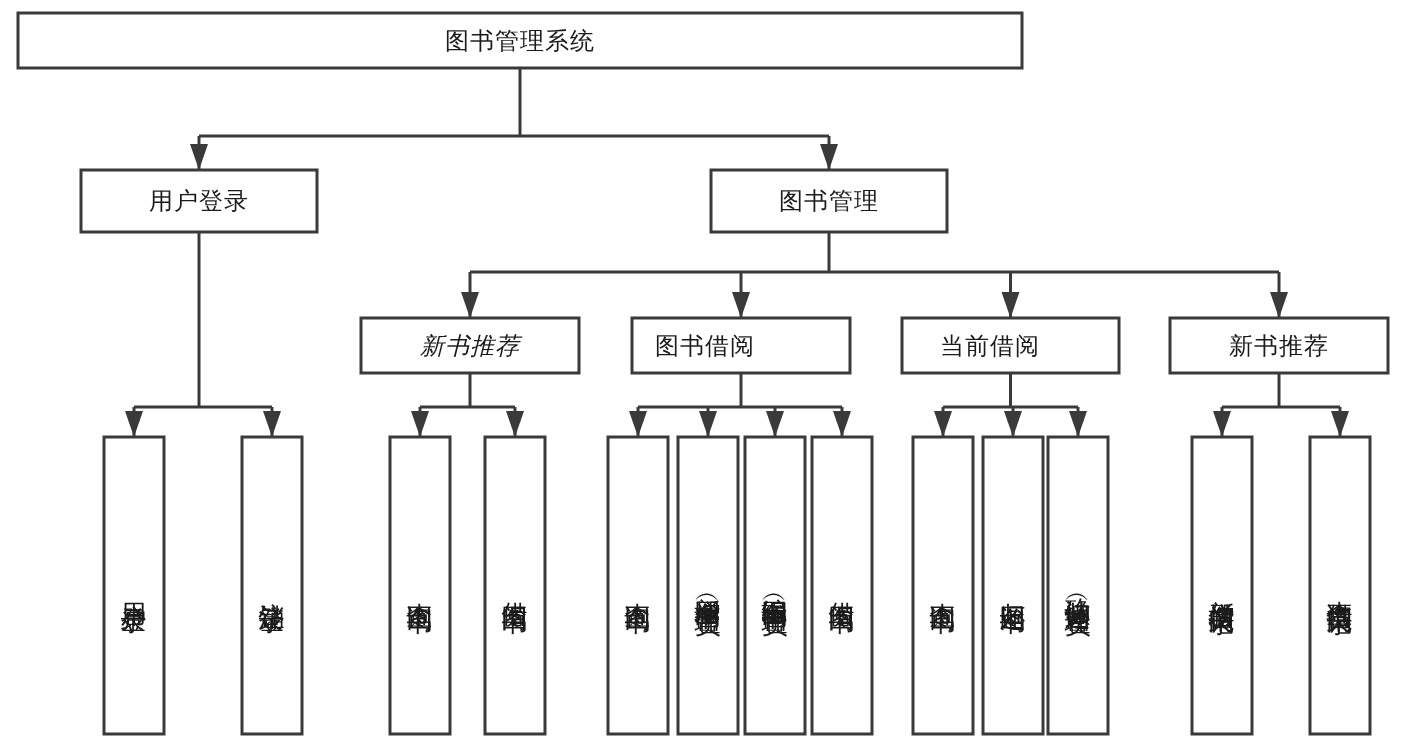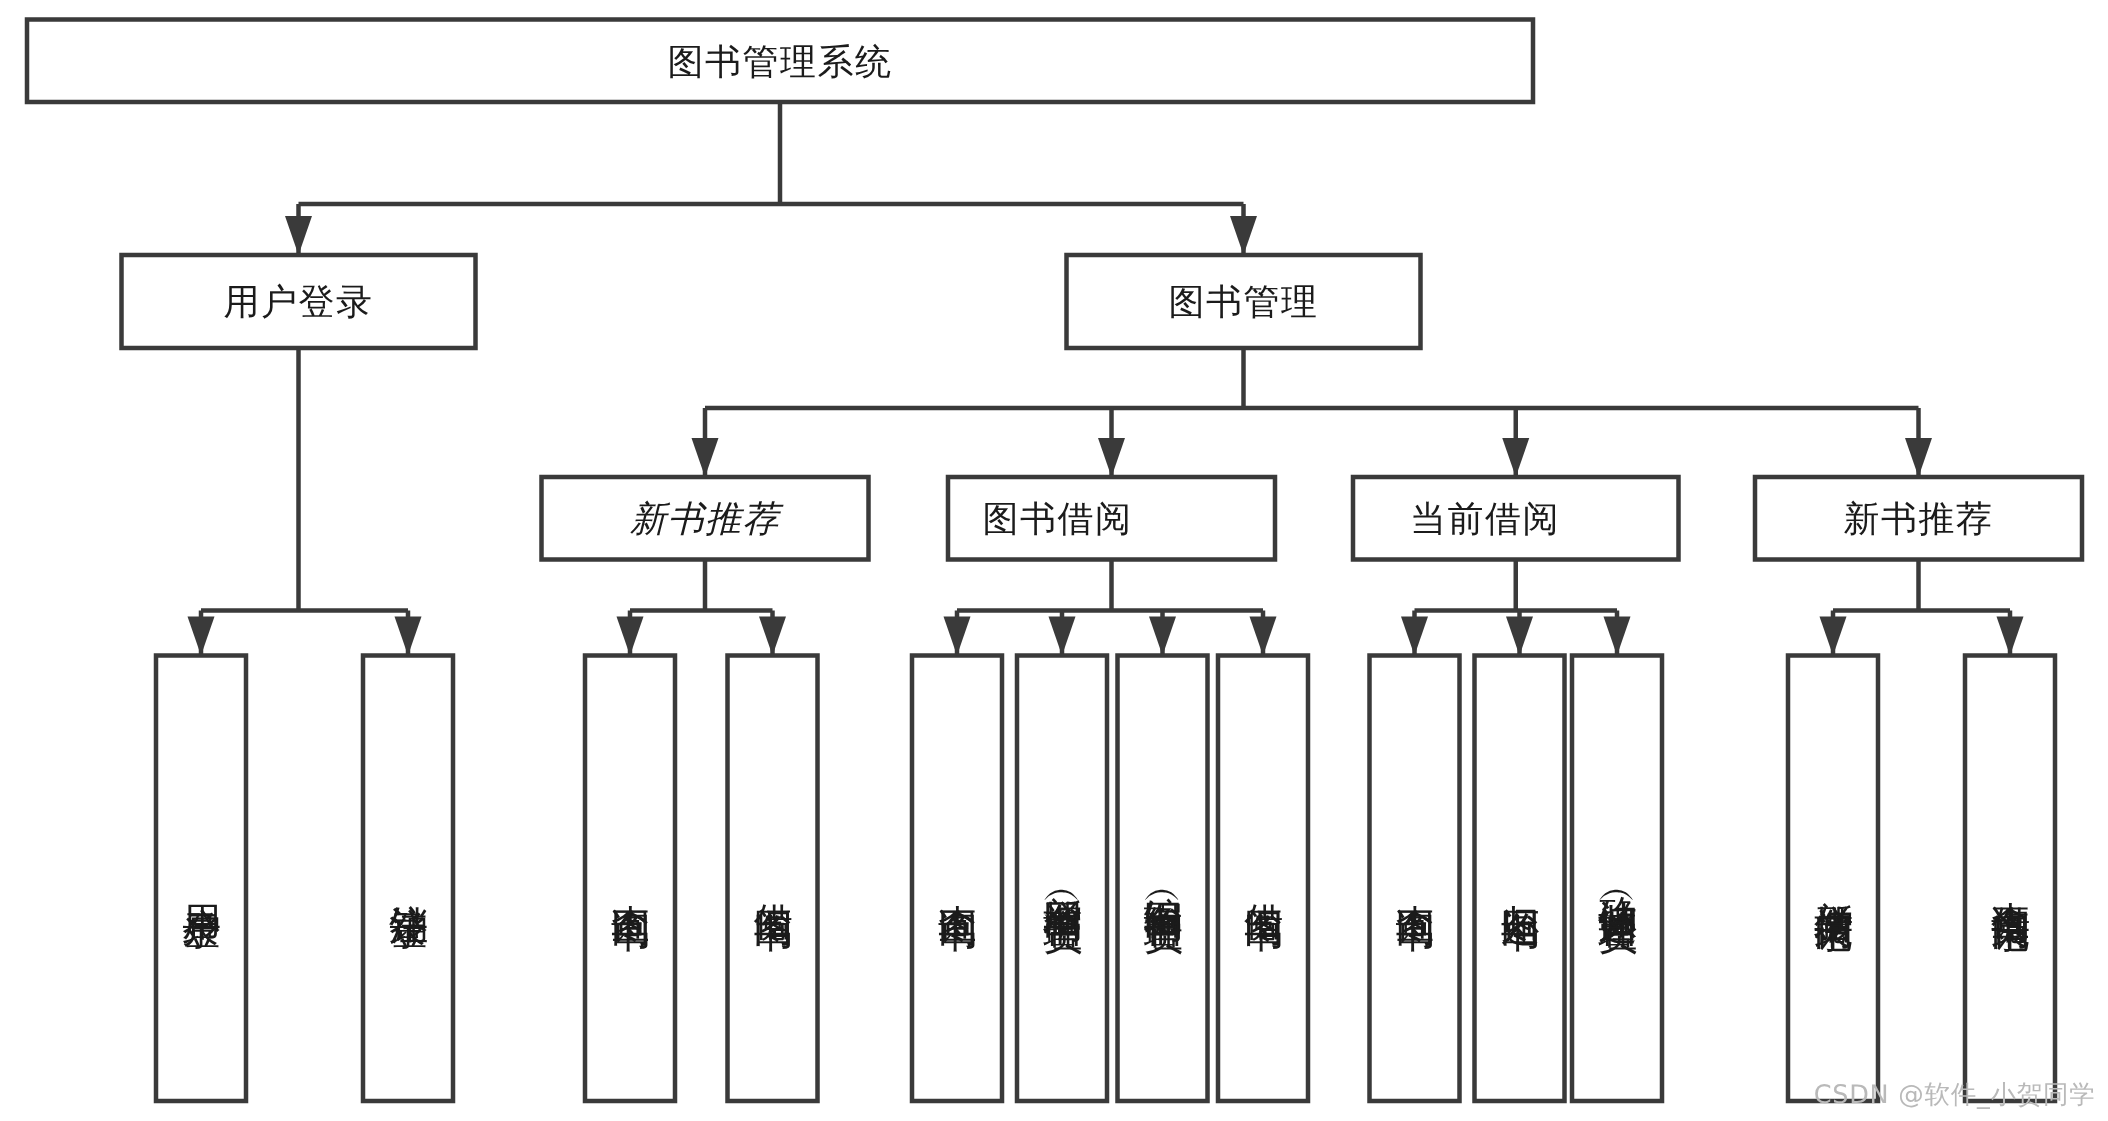--- a/index.html
+++ b/index.html
@@ -226,15 +226,14 @@
         <div class="htext">新书推荐</div>
       </div>
       <div class="vtext-wrap" style="left: 1192px; top: 437px; width: 60px; height: 297px;">
         <div class="vtext">新增借阅记录</div>
       </div>
       <div class="vtext-wrap" style="left: 1310px; top: 437px; width: 60px; height: 297px;">
         <div class="vtext">查询借阅记录</div>
       </div>
     </div>
 
-  <div id="watermark">CSDN @软件_小贺同学</div>
 
 </div>
 
 </body></html>

